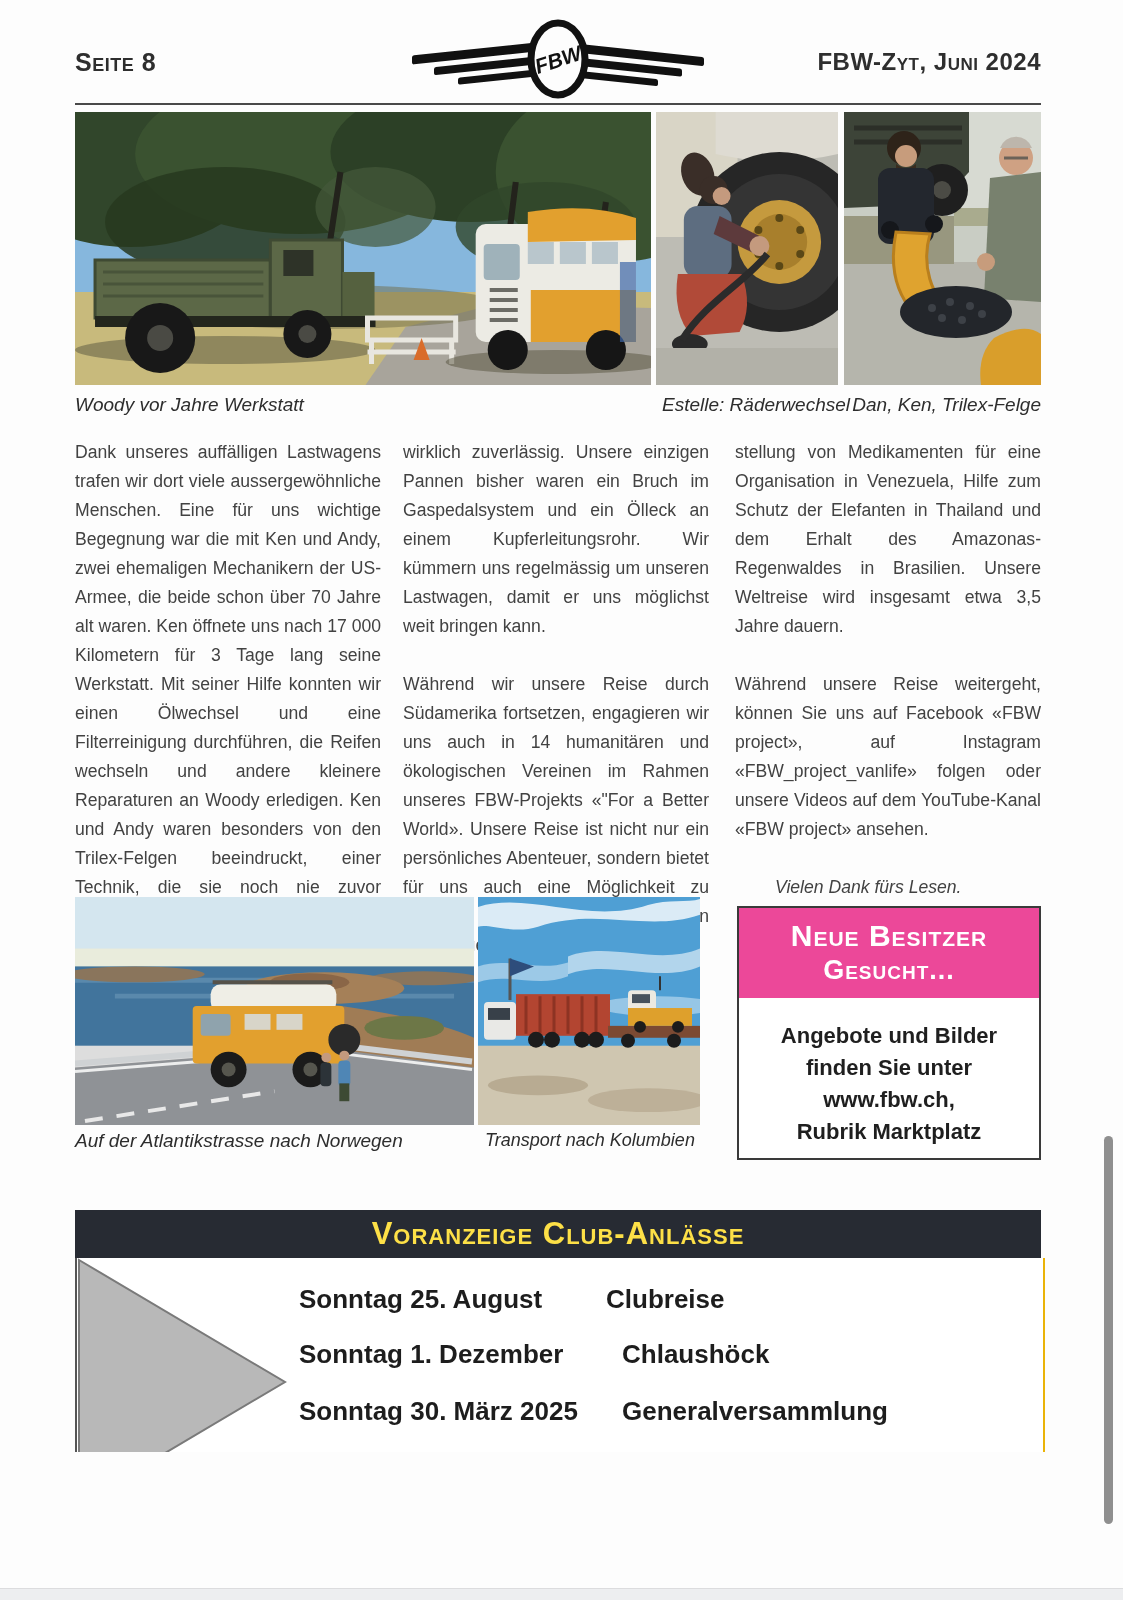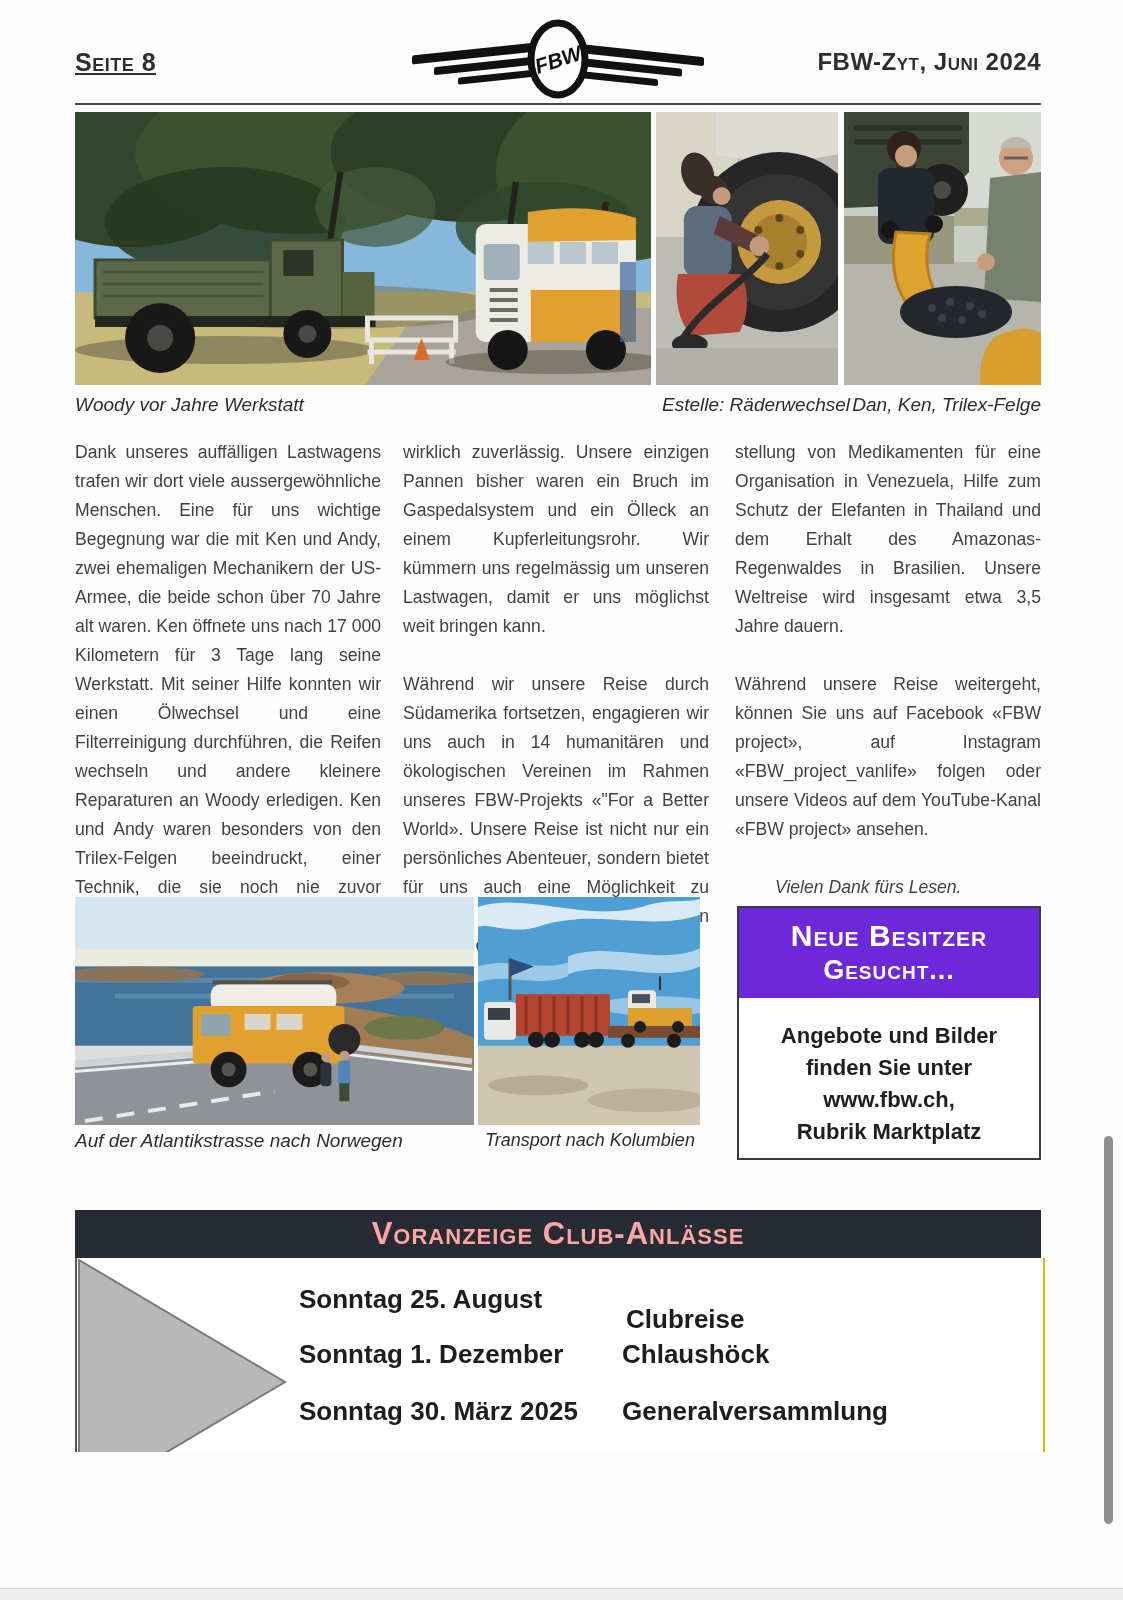--- a/index.html
+++ b/index.html
@@ -27,46 +27,46 @@
     width:306px;font-size:17.6px;line-height:29px;text-align:justify;
     color:#424242;
   }
   .bodycol p{margin:0 0 29px 0;}
   .signoff{font-style:italic;text-align:left;}
   .signoff div{line-height:29px;margin-left:40px;}
   .mbox{
     border:2px solid #3a3a3a;background:#fff;
   }
   .mbox-head{
-    background:#6d28d9;color:#fff;text-align:center;
+    background:#ec4899;color:#fff;text-align:center;
     padding:10px 0 12px 0;
   }
   .mbox-head .l1{font-size:30px;font-weight:bold;font-variant:small-caps;letter-spacing:1px;line-height:36px;}
   .mbox-head .l2{font-size:27px;font-weight:bold;font-variant:small-caps;letter-spacing:1px;line-height:32px;}
   .mbox-body{
     text-align:center;font-weight:bold;font-size:22px;line-height:32px;color:#1f1f1f;
     padding-top:22px;
   }
   .banner{
-    background:#272b33;color:#fca5a5;text-align:center;
+    background:#272b33;color:#fde047;text-align:center;
     font-size:31px;font-weight:bold;font-variant:small-caps;letter-spacing:1px;
     line-height:48px;
   }
   .events-area{
     border-left:2px solid #555;border-right:2px solid #eab308;background:#fff;overflow:hidden;
   }
   .event-date{font-size:26px;font-weight:bold;color:#1d1d1d;white-space:nowrap;}
   .event-name{font-size:26px;font-weight:bold;color:#1d1d1d;white-space:nowrap;}
   .scrollbar{background:#8f8f8f;border-radius:5px;}
   .pagefoot{background:#edeef0;border-top:1px solid #dcdcde;}
 </style>
 </head>
 <body>
 
-<div class="abs page-label" style="left:75px;top:48px;text-decoration:underline;">Seite 8</div>
+<div class="abs page-label" style="left:75px;top:48px;">Seite 8</div>
 
 <div class="abs" style="left:408px;top:18px;width:300px;height:82px;">
   <svg viewBox="0 0 300 82" width="300" height="82">
 
     <g fill="#111" transform="translate(0,2) skewY(-6)">
       <rect x="4" y="36" width="126" height="9" rx="2"></rect>
       <rect x="26" y="50" width="104" height="8" rx="2"></rect>
       <rect x="50" y="63" width="80" height="7" rx="2"></rect>
     </g>
 
@@ -328,21 +328,21 @@
   </div>
 </div>
 
 <div class="abs banner" style="left:75px;top:1210px;width:966px;height:48px;">Voranzeige Club-Anlässe</div>
 
 <div class="abs events-area" style="left:75px;top:1258px;width:966px;height:194px;">
   <svg class="abs" style="left:0;top:0;" width="230" height="194" viewBox="0 0 230 194">
     <polygon points="2,2 208,124 2,246" fill="#b8b8b8" stroke="#7a7a7a" stroke-width="2"></polygon>
   </svg>
   <div class="abs event-date" style="left:222px;top:26px;">Sonntag 25. August</div>
-  <div class="abs event-name" style="left:549px;top:26px;margin-top:20px;">Clubreise</div>
+  <div class="abs event-name" style="left:529px;top:26px;">Clubreise</div>
   <div class="abs event-date" style="left:222px;top:81px;">Sonntag 1. Dezember</div>
   <div class="abs event-name" style="left:545px;top:81px;">Chlaushöck</div>
   <div class="abs event-date" style="left:222px;top:138px;">Sonntag 30. März 2025</div>
   <div class="abs event-name" style="left:545px;top:138px;">Generalversammlung</div>
 </div>
 
 <div class="abs scrollbar" style="left:1104px;top:1136px;width:9px;height:388px;"></div>
 
 <div class="abs pagefoot" style="left:0;top:1588px;width:1123px;height:12px;"></div>
 

